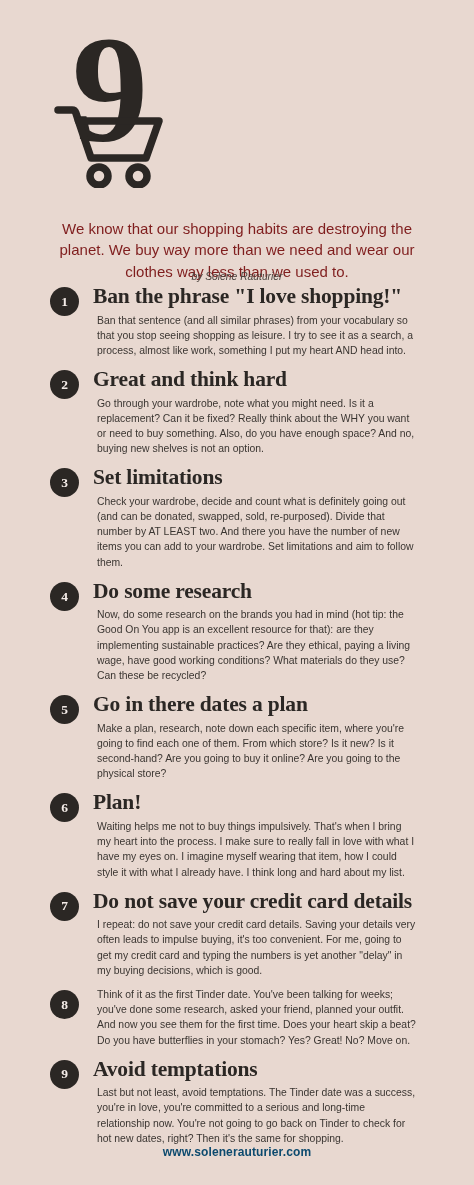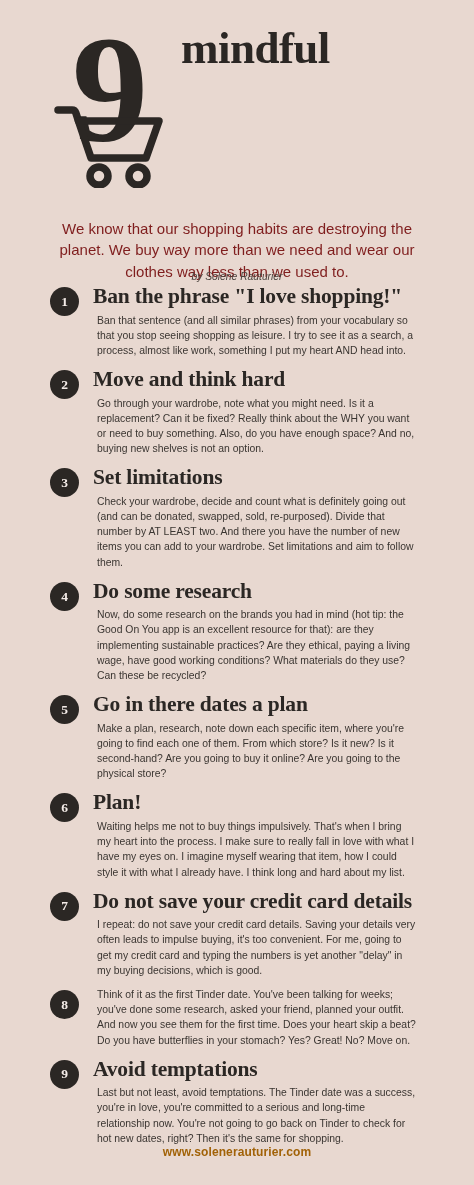--- a/index.html
+++ b/index.html
@@ -153,21 +153,21 @@
 
   
   .footer {
     position: absolute;
     left: 0;
     bottom: 26px;
     width: 474px;
     text-align: center;
     font-size: 12px;
     font-weight: 700;
-    color: #a16207;
+    color: #0c4a6e;
     letter-spacing: 0.01em;
   }
 </style>
 </head>
 <body>
 
 <div class="poster">
 
   <div class="header">
 
@@ -175,38 +175,37 @@
       <div class="hero-number">9</div>
       <svg class="cart-icon" viewBox="0 0 112 88" aria-hidden="true">
         <path d="M4 10 h14 a4 4 0 0 1 3.8 2.7 L24.5 21" fill="none" stroke="#2b2724" stroke-width="7.5" stroke-linecap="round" stroke-linejoin="round"></path>
         <path d="M24.5 21 H105 L92 58 H37 Z" fill="none" stroke="#2b2724" stroke-width="7.5" stroke-linecap="round" stroke-linejoin="round"></path>
         <circle cx="45" cy="76" r="9" fill="none" stroke="#2b2724" stroke-width="7.5"></circle>
         <circle cx="84" cy="76" r="9" fill="none" stroke="#2b2724" stroke-width="7.5"></circle>
       </svg>
     </div>
 
     <div class="hero-title">
-      <span class="line">mindful</span>
     </div>
   </div>
 
   <p class="intro">We know that our shopping habits are destroying the planet. We buy way more than we need and wear our clothes way less than we used to.</p>
   <p class="byline">by Solene Rauturier</p>
 
   <div class="tips">
 
     <div class="tip">
       <div class="tip-badge">1</div>
       <h2 class="tip-heading">Ban the phrase "I love shopping!"</h2>
       <p class="tip-body">Ban that sentence (and all similar phrases) from your vocabulary so that you stop seeing shopping as leisure. I try to see it as a search, a process, almost like work, something I put my heart AND head into.</p>
     </div>
 
     <div class="tip">
       <div class="tip-badge">2</div>
-      <h2 class="tip-heading">Move and think hard</h2>
+      <h2 class="tip-heading">Great and think hard</h2>
       <p class="tip-body">Go through your wardrobe, note what you might need. Is it a replacement? Can it be fixed? Really think about the WHY you want or need to buy something. Also, do you have enough space? And no, buying new shelves is not an option.</p>
     </div>
 
     <div class="tip">
       <div class="tip-badge">3</div>
       <h2 class="tip-heading">Set limitations</h2>
       <p class="tip-body">Check your wardrobe, decide and count what is definitely going out (and can be donated, swapped, sold, re-purposed). Divide that number by AT LEAST two. And there you have the number of new items you can add to your wardrobe. Set limitations and aim to follow them.</p>
     </div>
 
     <div class="tip">

